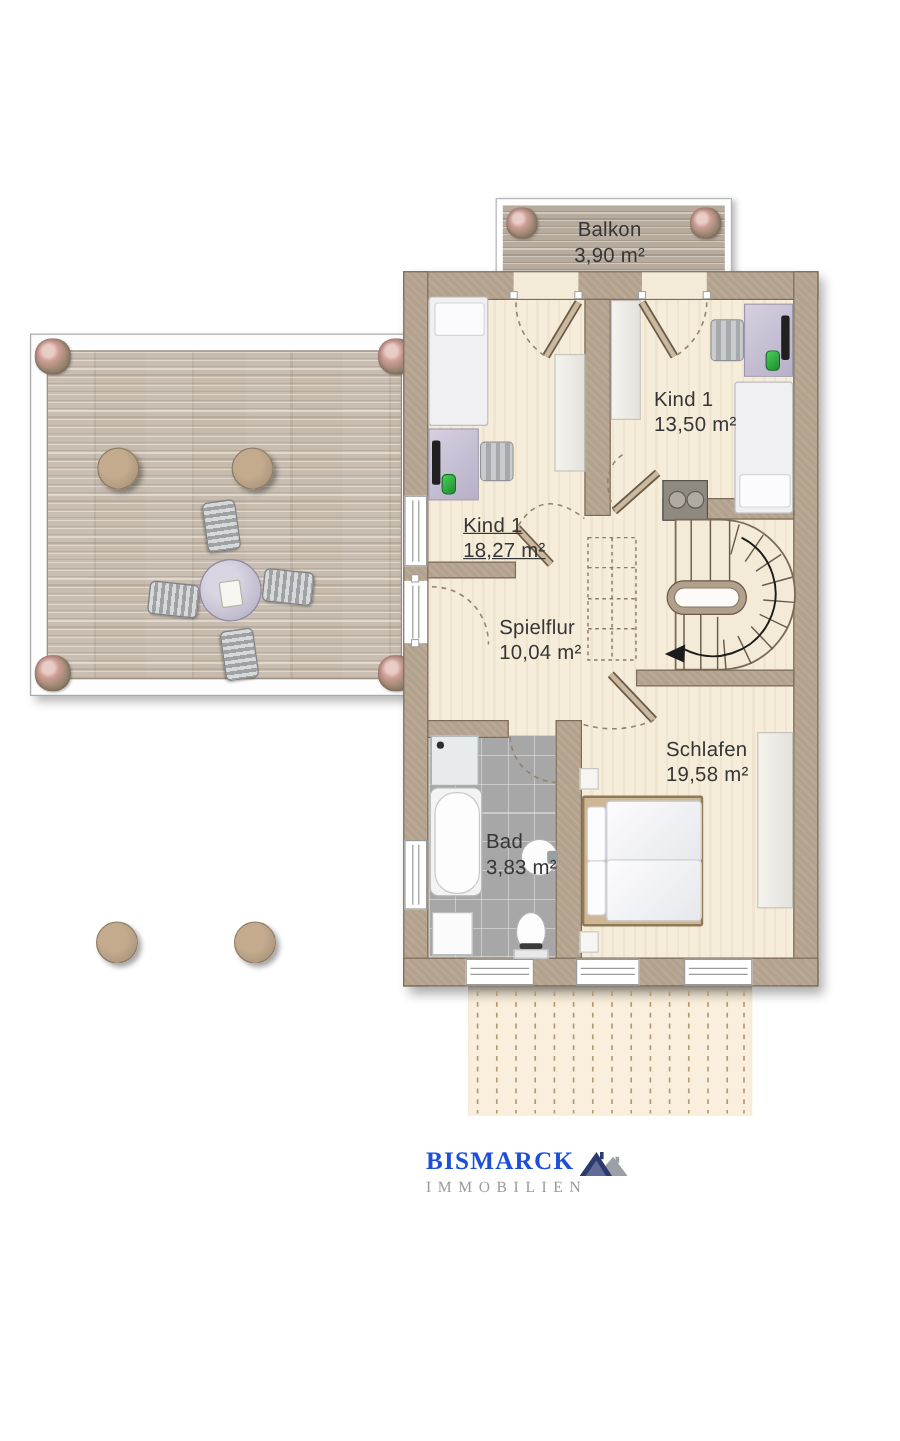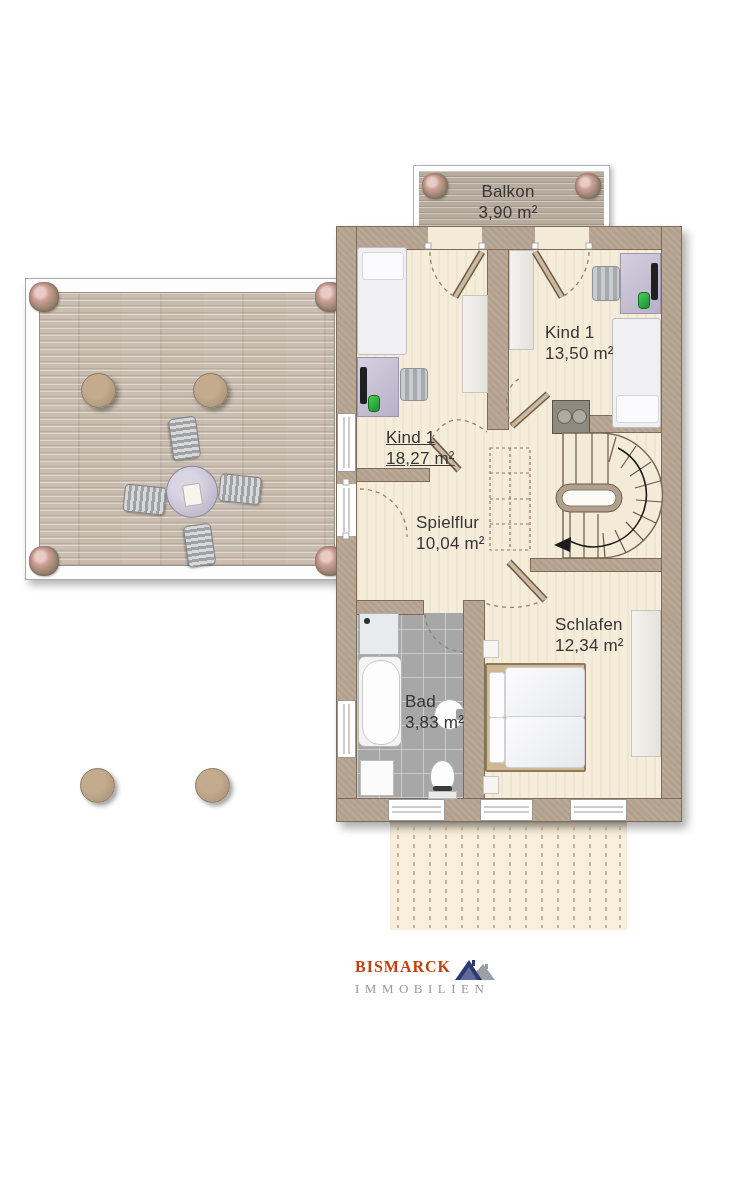--- a/index.html
+++ b/index.html
@@ -148,22 +148,22 @@
   .lbl-kind2{left:545px;top:322px;}
   .lbl-kind1{left:386px;top:427px;text-decoration:underline;}
   .lbl-dach{left:220px;top:414px;}
   .lbl-spiel{left:416px;top:512px;}
   .lbl-schlaf{left:555px;top:614px;}
   .lbl-bad{left:405px;top:691px;}
 
   
   .logo{left:355px;top:954px;width:180px;z-index:50;}
   .logo-row{display:flex;align-items:flex-end;gap:4px;}
-  .logo-title{font-family:"Liberation Serif",serif;font-weight:bold;font-size:16px;
-              color:#c2410c;letter-spacing:1px;line-height:26px;}
+  .logo-title{font-family:"Liberation Serif",serif;font-weight:bold;font-size:21px;
+              color:#1d4ed8;letter-spacing:1px;line-height:26px;}
   .logo-sub{font-family:"Liberation Serif",serif;font-size:13px;color:#9b9b9b;
             letter-spacing:5.5px;margin-top:1px;}
 </style>
 </head>
 <body>
 
 <div class="canvas">
 
   <div class="abs terrace">
     <div class="terrace-deck"></div>
@@ -380,21 +380,21 @@
   <div class="abs lbl lbl-kind1">
     <span class="a">Kind 1</span>
     <span class="a">18,27 m²</span>
   </div>
   <div class="abs lbl lbl-spiel">
     <span class="a">Spielflur</span>
     <span class="a">10,04 m²</span>
   </div>
   <div class="abs lbl lbl-schlaf">
     <span class="a">Schlafen</span>
-    <span class="a">12,34 m²</span>
+    <span class="a">19,58 m²</span>
   </div>
   <div class="abs lbl lbl-bad">
     <span class="a">Bad</span>
     <span class="a">3,83 m²</span>
   </div>
 
   <div class="abs logo">
     <div class="logo-row">
       <span class="logo-title">BISMARCK</span>
       <svg width="40" height="26" viewBox="0 0 40 26">

